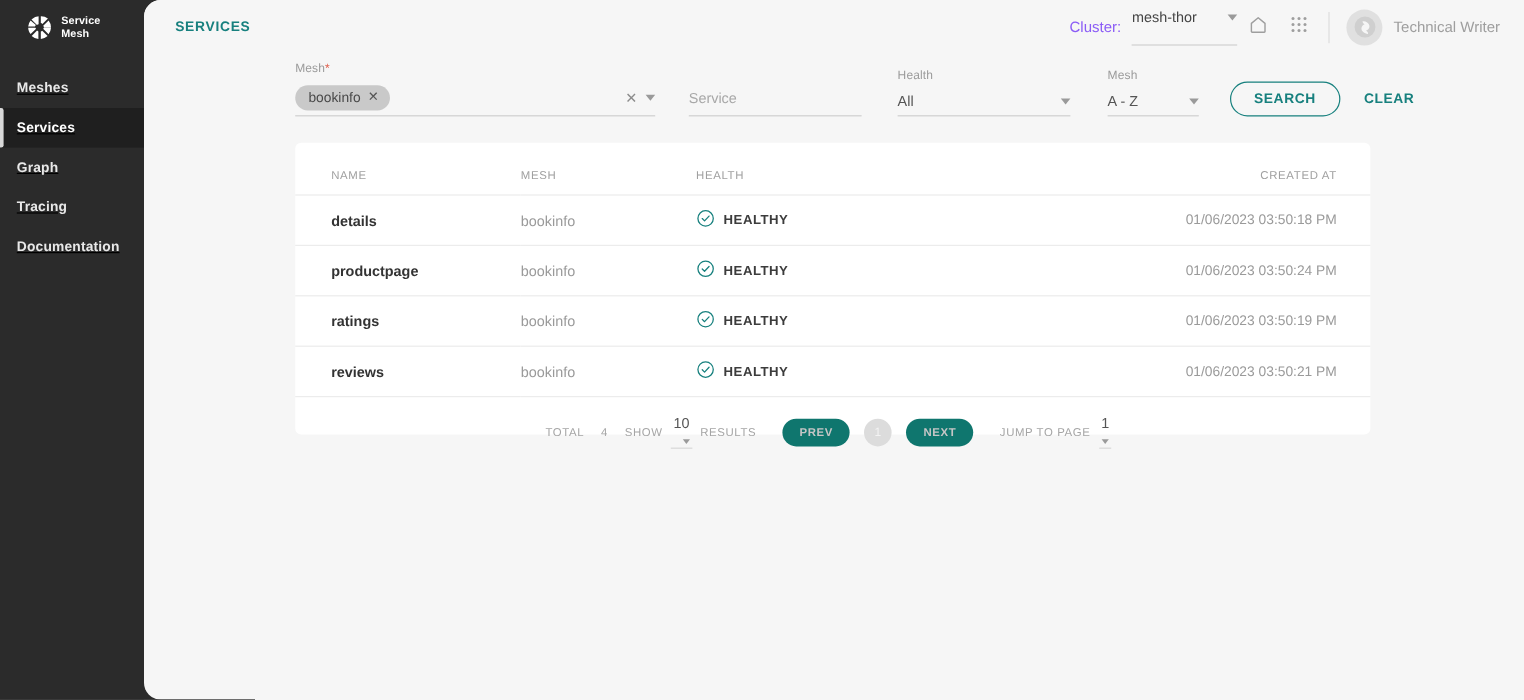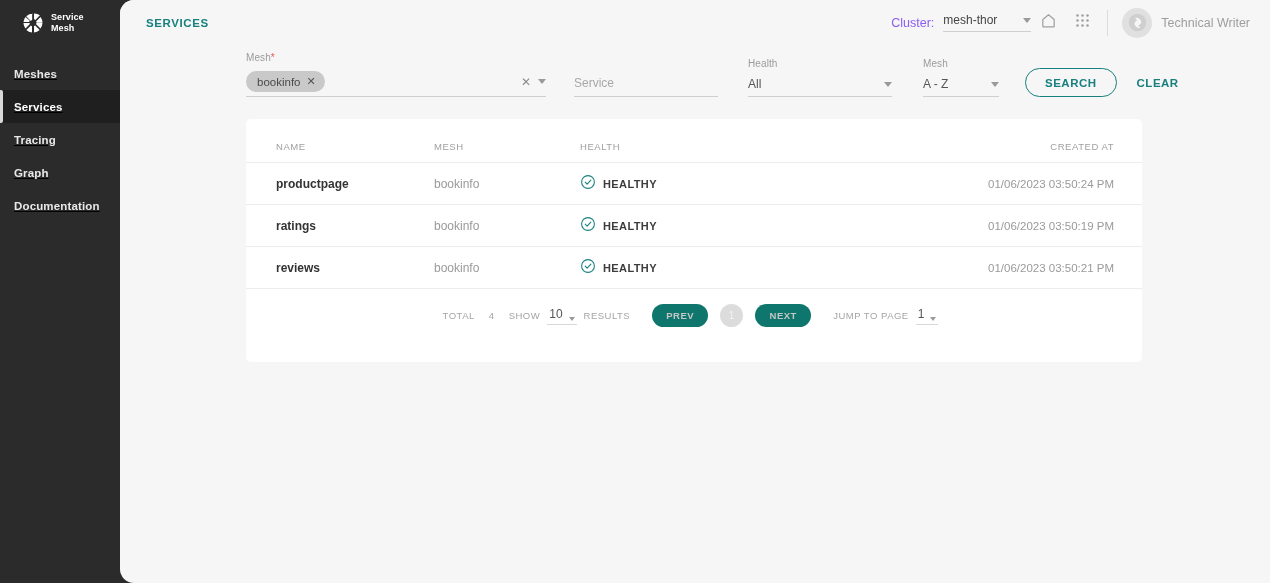--- a/index.html
+++ b/index.html
@@ -133,21 +133,21 @@
 
   .cluster-label {
     color: #8b5cf6;
     font-size: 12.5px;
     margin-right: 9px;
   }
 
   .cluster-select {
     width: 88px;
     border-bottom: 1px solid #cfcfcf;
-    padding-bottom: 4px;
+    padding-bottom: 16px;
     display: flex;
     align-items: center;
     cursor: pointer;
   }
 
   .cluster-value {
     color: #444;
     font-size: 12px;
     flex: 1;
   }
@@ -395,20 +395,21 @@
   .pg-label { color: #a5a5a5; }
 
   .mini-select {
     display: inline-flex;
     align-items: flex-end;
     gap: 6px;
     border-bottom: 1px solid #d8d8d8;
     padding: 0 2px 3px 2px;
     margin: 0 7px;
     cursor: pointer;
+    flex-direction: column;
   }
 
   .mini-select .v {
     color: #555;
     font-size: 12px;
     letter-spacing: 0;
   }
 
   .caret-sm {
     width: 0; height: 0;
@@ -467,24 +468,24 @@
     </div>
 
     <nav class="nav">
       <div class="nav-item">
           <span>Meshes</span>
         </div>
       <div class="nav-item active">
           <span>Services</span>
         </div>
       <div class="nav-item">
+          <span>Graph</span>
+        </div>
+      <div class="nav-item">
           <span>Tracing</span>
-        </div>
-      <div class="nav-item">
-          <span>Graph</span>
         </div>
       <div class="nav-item">
           <span>Documentation</span>
         </div>
     </nav>
 
   </aside>
 
   <section class="main">
 
@@ -577,20 +578,36 @@
       <table>
         <thead>
           <tr>
             <th class="c-name">NAME</th>
             <th class="c-mesh">MESH</th>
             <th class="c-health">HEALTH</th>
             <th class="c-created">CREATED AT</th>
           </tr>
         </thead>
         <tbody>
+          <tr>
+            <td class="c-name">details</td>
+            <td class="c-mesh">bookinfo</td>
+            <td class="c-health">
+              <span class="health-cell">
+                <span>
+                  <svg viewBox="0 0 24 24" width="16" height="16" fill="none" stroke="#17807e" stroke-width="1.6" stroke-linecap="round" stroke-linejoin="round">
+                    <circle cx="12" cy="12" r="9.6"></circle>
+                      <path d="m7.8 12.2 2.9 2.9 5.6-6"></path>
+                  </svg>
+                </span>
+                <span class="health-text">HEALTHY</span>
+              </span>
+            </td>
+            <td class="c-created">01/06/2023 03:50:18 PM</td>
+          </tr>
           <tr>
             <td class="c-name">productpage</td>
             <td class="c-mesh">bookinfo</td>
             <td class="c-health">
               <span class="health-cell">
                 <span>
                   <svg viewBox="0 0 24 24" width="16" height="16" fill="none" stroke="#17807e" stroke-width="1.6" stroke-linecap="round" stroke-linejoin="round">
                     <circle cx="12" cy="12" r="9.6"></circle>
                       <path d="m7.8 12.2 2.9 2.9 5.6-6"></path>
                   </svg>

